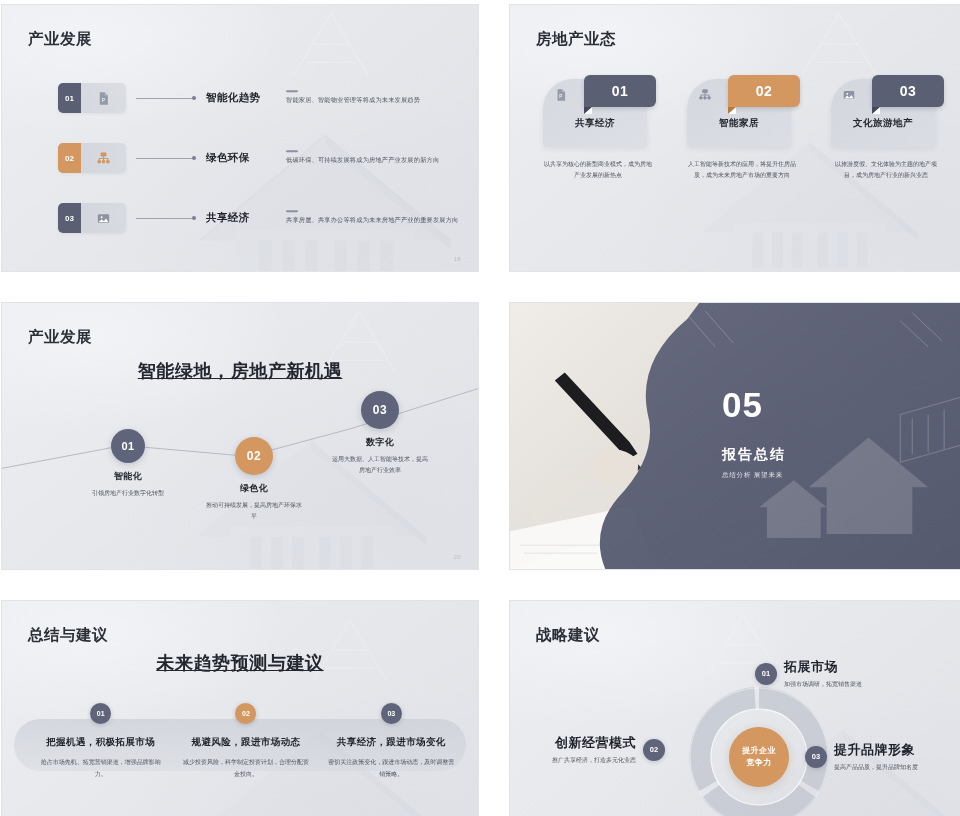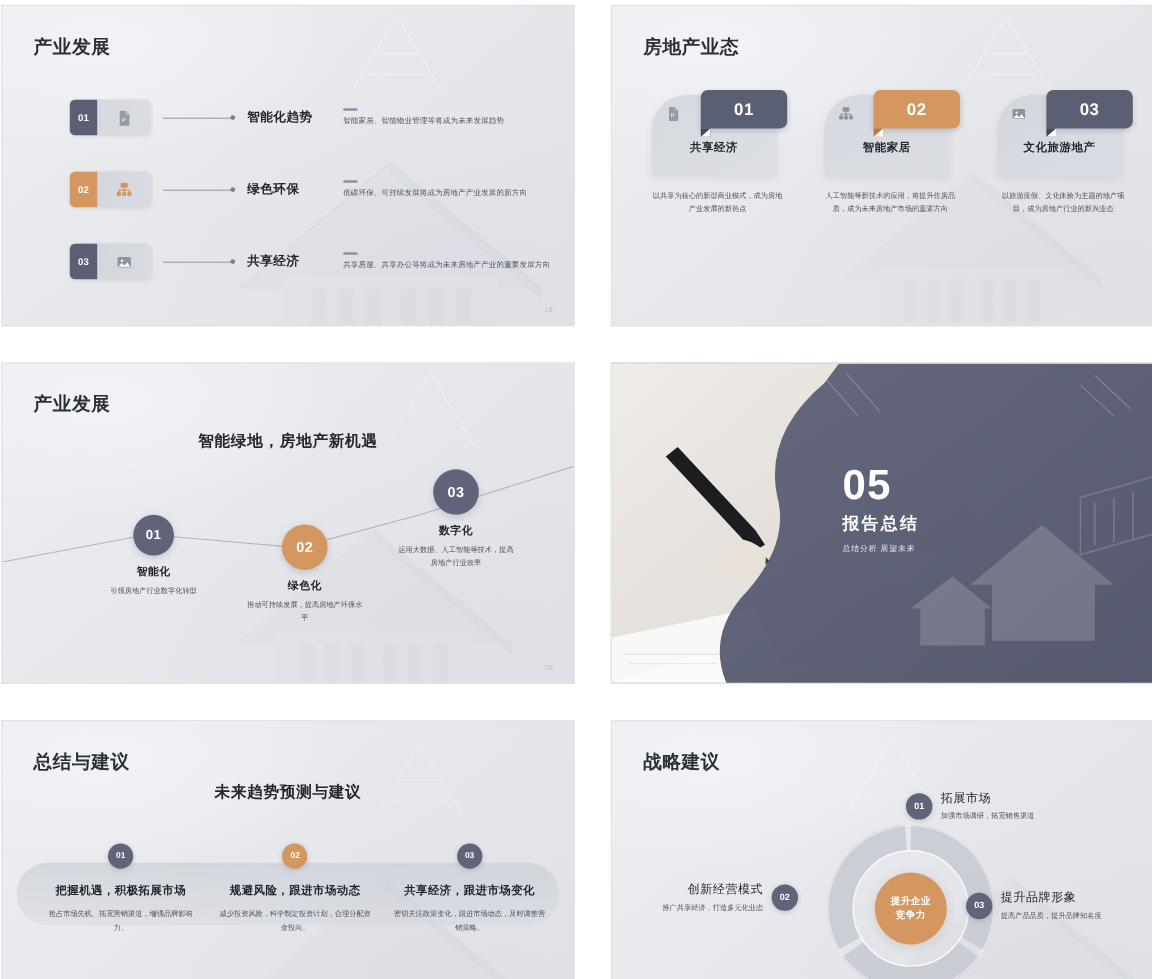--- a/index.html
+++ b/index.html
@@ -58,22 +58,22 @@
     z-index: 6;
   }
   .page-num {
     position: absolute; right: 17px; bottom: 9px;
     font-size: 6px; color: #b9bcc3; z-index: 6;
     letter-spacing: .4px;
   }
   .center-head {
     position: absolute; left: 0; right: 0;
     text-align: center;
-    font-size: 13px; font-weight: bold; color: #24272f;
-    letter-spacing: .6px; z-index: 6;
+    font-size: 18px; font-weight: bold; color: #24272f;
+    letter-spacing: .6px; z-index: 6; text-decoration: underline;
   }
 
   
   .s1-rows { position: absolute; left: 56px; top: 76px; z-index: 5; width: 400px; }
   .s1-row { position: relative; height: 34px; margin-bottom: 26px; display: flex; align-items: center; }
   .s1-chip {
     display: flex; align-items: center;
     width: 68px; height: 30px;
     border-radius: 5px;
     background: linear-gradient(90deg, rgba(190,194,203,.55) 0%, rgba(205,208,216,.55) 100%);
@@ -152,23 +152,23 @@
   }
   .s3-circle.dark { background: #60647a; }
   .s3-circle.accent { background: #d3975f; }
   .s3-name { margin-top: 7px; font-size: 9px; font-weight: bold; color: #23262e; letter-spacing: .4px; font-family: Liberation Mono, monospace; }
   .s3-txt { margin-top: 5px; font-size: 6px; line-height: 1.85; color: #4c505b; width: 96px; margin-left: auto; margin-right: auto; }
 
   
   .s4 { background: #cfcfcb; }
   .s4-photo { position: absolute; inset: 0; }
   .s4-shape { position: absolute; inset: 0; z-index: 4; }
-  .s4-txt { position: absolute; left: 192px; top: 84px; z-index: 6; color: #ffffff; }
+  .s4-txt { position: absolute; left: 212px; top: 84px; z-index: 6; color: #ffffff; }
   .s4-num { font-size: 35px; font-weight: bold; letter-spacing: 1px; line-height: 1; }
-  .s4-h { margin-top: 6px; font-size: 14px; font-weight: bold; letter-spacing: 2px; }
+  .s4-h { margin-top: 24px; font-size: 14px; font-weight: bold; letter-spacing: 2px; }
   .s4-sub { margin-top: 7px; font-size: 6.5px; letter-spacing: .8px; color: #e3e4e9; }
 
   
   .s5-band {
     position: absolute; left: 12px; right: 12px; top: 118px; height: 52px;
     border-radius: 26px;
     background: linear-gradient(180deg, rgba(196,199,208,.55), rgba(208,211,219,.38));
     z-index: 3;
   }
   .s5-cols { position: absolute; left: 12px; right: 0; top: 102px; display: flex; justify-content: space-around; z-index: 5; padding: 0 14px; }
@@ -196,21 +196,21 @@
     box-shadow: 0 2px 8px rgba(150,105,60,.22);
   }
   .s6-item { position: absolute; z-index: 6; display: flex; align-items: center; gap: 7px; }
   .s6-badge {
     width: 22px; height: 22px; border-radius: 50%; flex: 0 0 22px;
     background: #60647a; color: #fff;
     display: flex; align-items: center; justify-content: center;
     font-size: 7.5px; font-weight: bold;
     box-shadow: 0 1px 4px rgba(70,75,92,.25);
   }
-  .s6-h { font-size: 10px; font-weight: normal; color: #1f222a; letter-spacing: .5px; white-space: nowrap; }
+  .s6-h { font-size: 13px; font-weight: bold; color: #1f222a; letter-spacing: .5px; white-space: nowrap; }
   .s6-p { margin-top: 4px; font-size: 6px; color: #4c505b; white-space: nowrap; }
   .s6-right { text-align: right; }
 </style>
 </head>
 <body>
 
 <div id="deck">
 
   <section class="slide">
     <div class="bg-base"></div>

